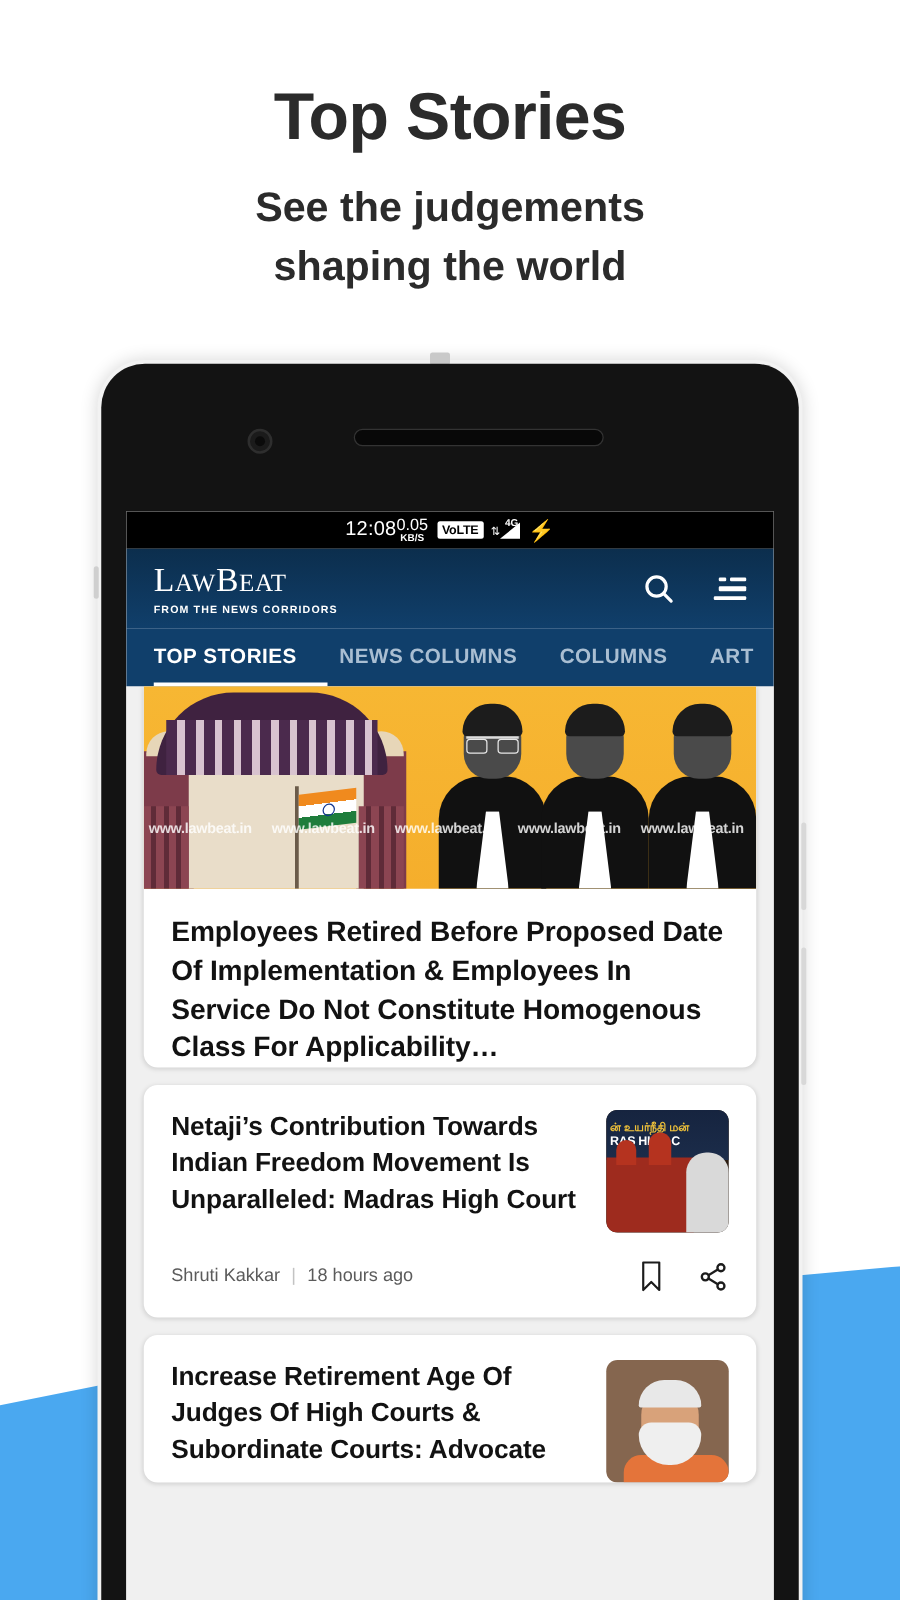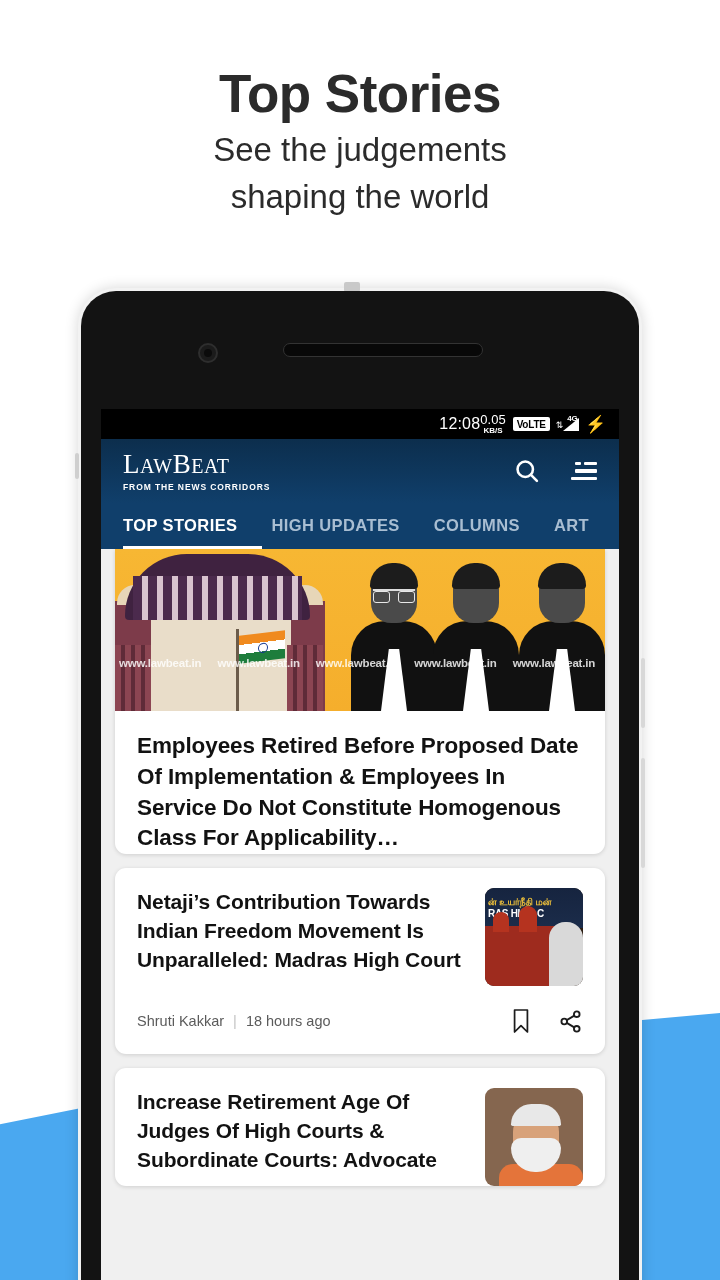--- a/index.html
+++ b/index.html
@@ -21,22 +21,22 @@
     clip-path: polygon(0% 17%, 100% 11%, 100% 100%, 0% 100%);
   }
 
   
   .promo { position:absolute; top:0; left:0; width:720px; text-align:center; z-index:4; }
   .promo-title {
     font-size:53px; font-weight:bold; color:#2b2b2b;
     letter-spacing:-0.5px; margin-top:66px; line-height:1.05;
   }
   .promo-sub {
-    font-size:33px; font-weight:normal; color:#2b2b2b;
-    line-height:1.45; margin-top:4px;
+    font-size:33px; font-weight:bold; color:#2b2b2b;
+    line-height:1.45; margin-top:20px;
   }
 
   
   .phone {
     position:absolute; left:78px; top:288px;
     width:564px; height:1010px; z-index:3;
     background:#f2f2f2;
     border-radius:38px 38px 0 0;
     padding:3px 3px 0 3px;
     box-shadow:0 0 14px rgba(0,0,0,0.16);
@@ -83,21 +83,21 @@
 
   
   .screen {
     width:100%; height:892px; background:#ffffff;
     position:relative; overflow:hidden;
   }
 
   
   .statusbar {
     height:30px; background:#000; color:#fff;
-    display:flex; align-items:center; justify-content:flex-end;
+    display:flex; align-items:center; justify-content:center;
     padding:0 12px; font-size:15px;
   }
   .clock { font-size:16px; letter-spacing:0.2px; }
   .status-right { display:flex; align-items:center; gap:7px; }
   .kbs { text-align:center; line-height:1; }
   .kbs .num { font-size:13px; display:block; }
   .kbs .unit { font-size:8px; display:block; font-weight:bold; margin-top:1px; }
   .volte {
     background:#fff; color:#000; font-size:10px; font-weight:bold;
     padding:1.5px 4px; border-radius:2px; letter-spacing:-0.2px;
@@ -382,21 +382,21 @@
                 <span class="l1"></span>
             </div>
             <span class="l2"></span>
             <span class="l3"></span>
           </div>
         </div>
       </div>
 
       <div class="tabs">
         <div class="tab active">TOP STORIES</div>
-        <div class="tab">HIGH UPDATES</div>
+        <div class="tab">NEWS COLUMNS</div>
         <div class="tab">COLUMNS</div>
         <div class="tab">ART</div>
         <div class="tab-underline"></div>
       </div>
 
       <div class="feed">
 
         <div class="card first">
           <div class="hero">
             <div class="sc-left-tower"></div>

